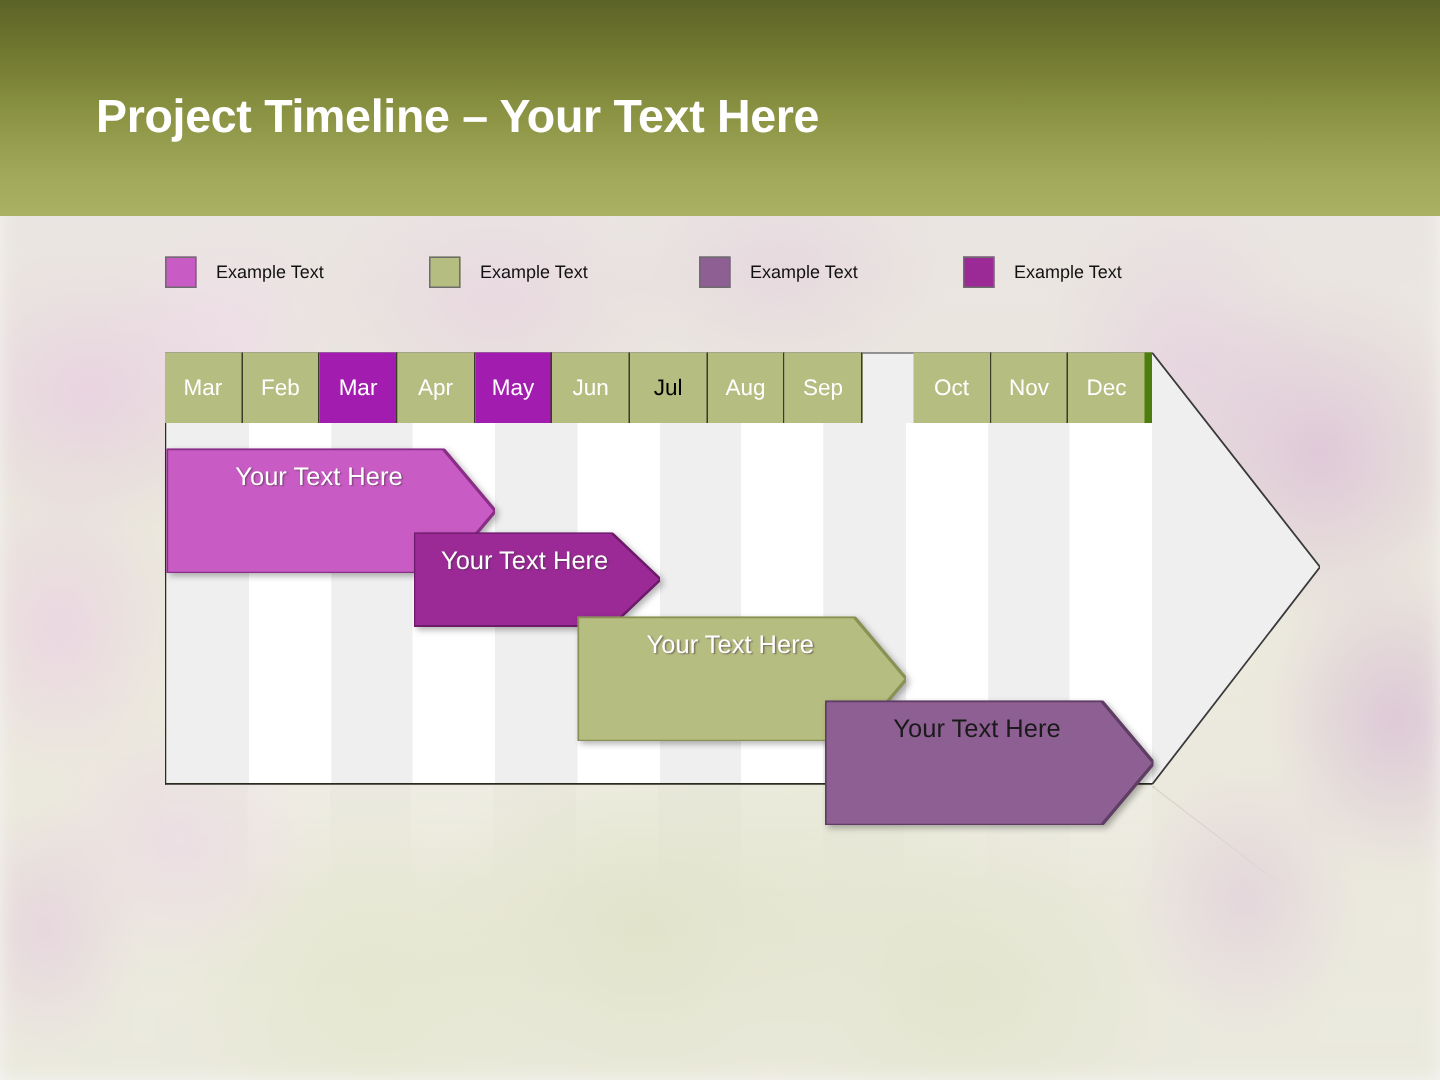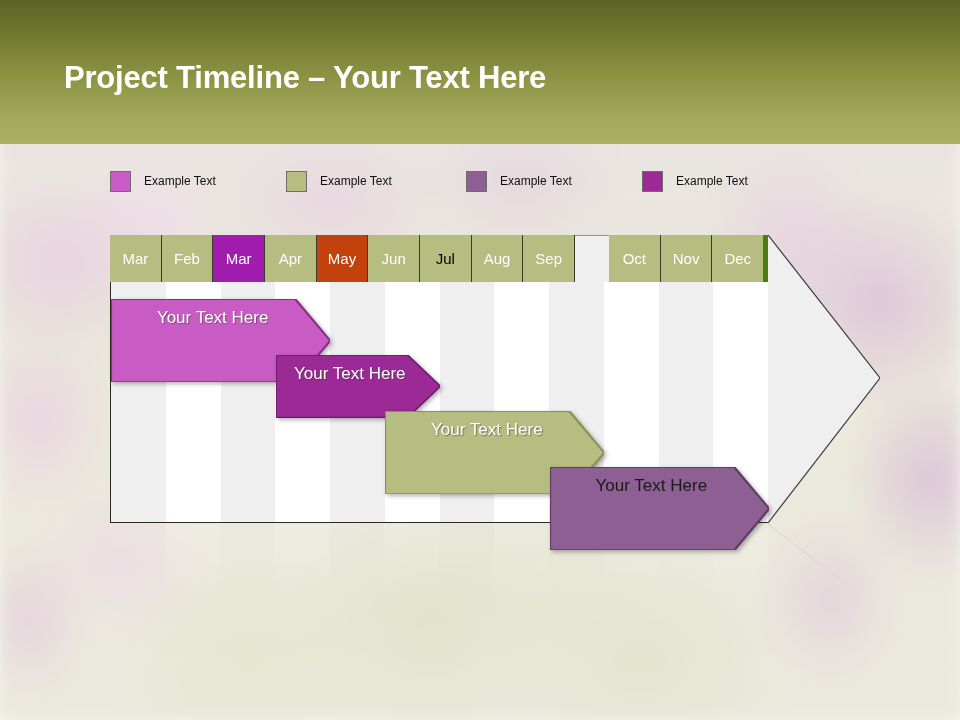--- a/index.html
+++ b/index.html
@@ -170,21 +170,21 @@
 
   <svg id="big-arrow" viewBox="0 0 770 288">
     <polygon points="0,0 658,0 770,143 658,288 0,288" fill="#efefef" stroke="#3a3a3a" stroke-width="1.2"></polygon>
   </svg>
 
   <div id="month-row">
     <div class="month-cell" style="background: rgb(182, 189, 128); color: rgb(255, 255, 255);">Mar</div>
     <div class="month-cell" style="background: rgb(182, 189, 128); color: rgb(255, 255, 255);">Feb</div>
     <div class="month-cell" style="background: #a21caf; color: rgb(255, 255, 255);">Mar</div>
     <div class="month-cell" style="background: rgb(182, 189, 128); color: rgb(255, 255, 255);">Apr</div>
-    <div class="month-cell" style="background: #c2410c; color: rgb(255, 255, 255);">May</div>
+    <div class="month-cell" style="background: #a21caf; color: rgb(255, 255, 255);">May</div>
     <div class="month-cell" style="background: rgb(182, 189, 128); color: rgb(255, 255, 255);">Jun</div>
     <div class="month-cell" style="background: rgb(182, 189, 128); color: #000000;">Jul</div>
     <div class="month-cell" style="background: rgb(182, 189, 128); color: rgb(255, 255, 255);">Aug</div>
     <div class="month-cell" style="background: rgb(182, 189, 128); color: rgb(255, 255, 255);">Sep</div>
     <div class="month-cell" style="background: rgb(182, 189, 128); color: rgb(255, 255, 255); margin-left: 34px;">Oct</div>
     <div class="month-cell" style="background: rgb(182, 189, 128); color: rgb(255, 255, 255);">Nov</div>
     <div class="month-cell" style="background: rgb(182, 189, 128); color: rgb(255, 255, 255);">Dec</div>
   </div>
 
   <div id="plot">

